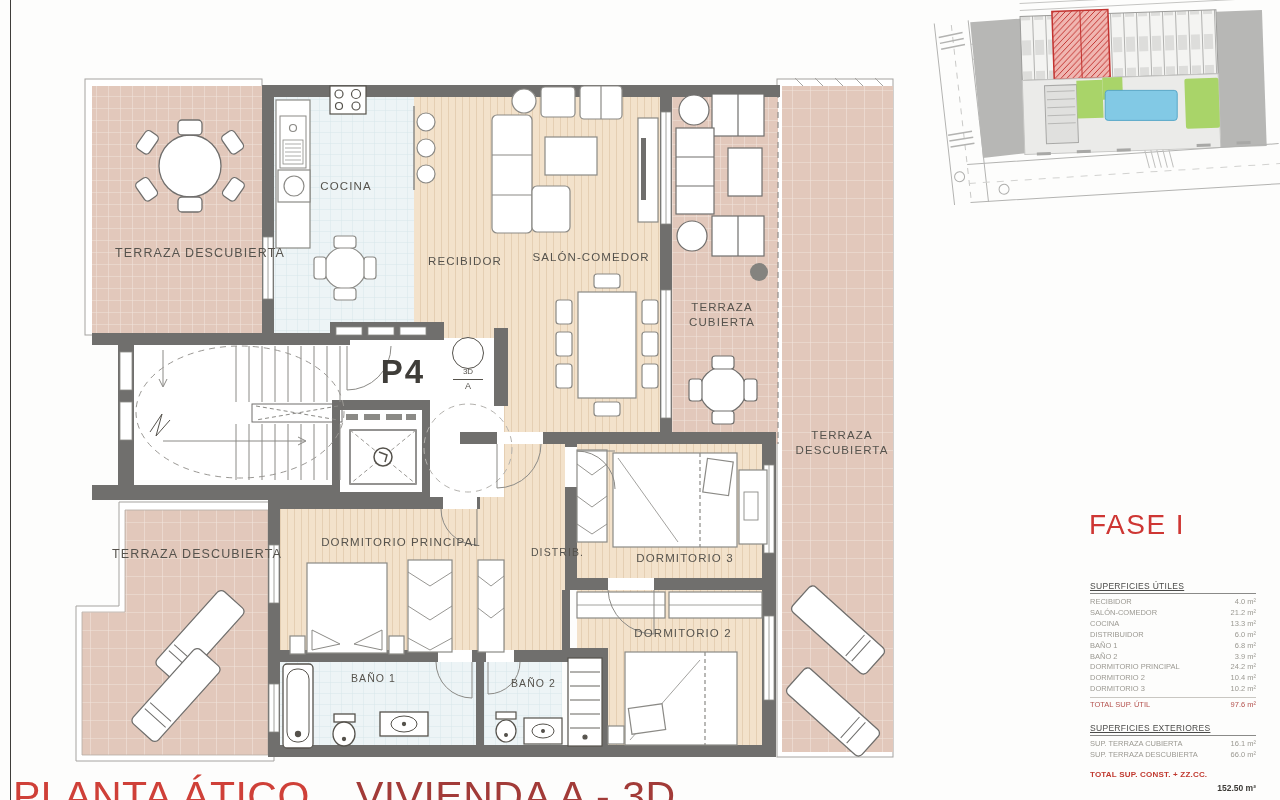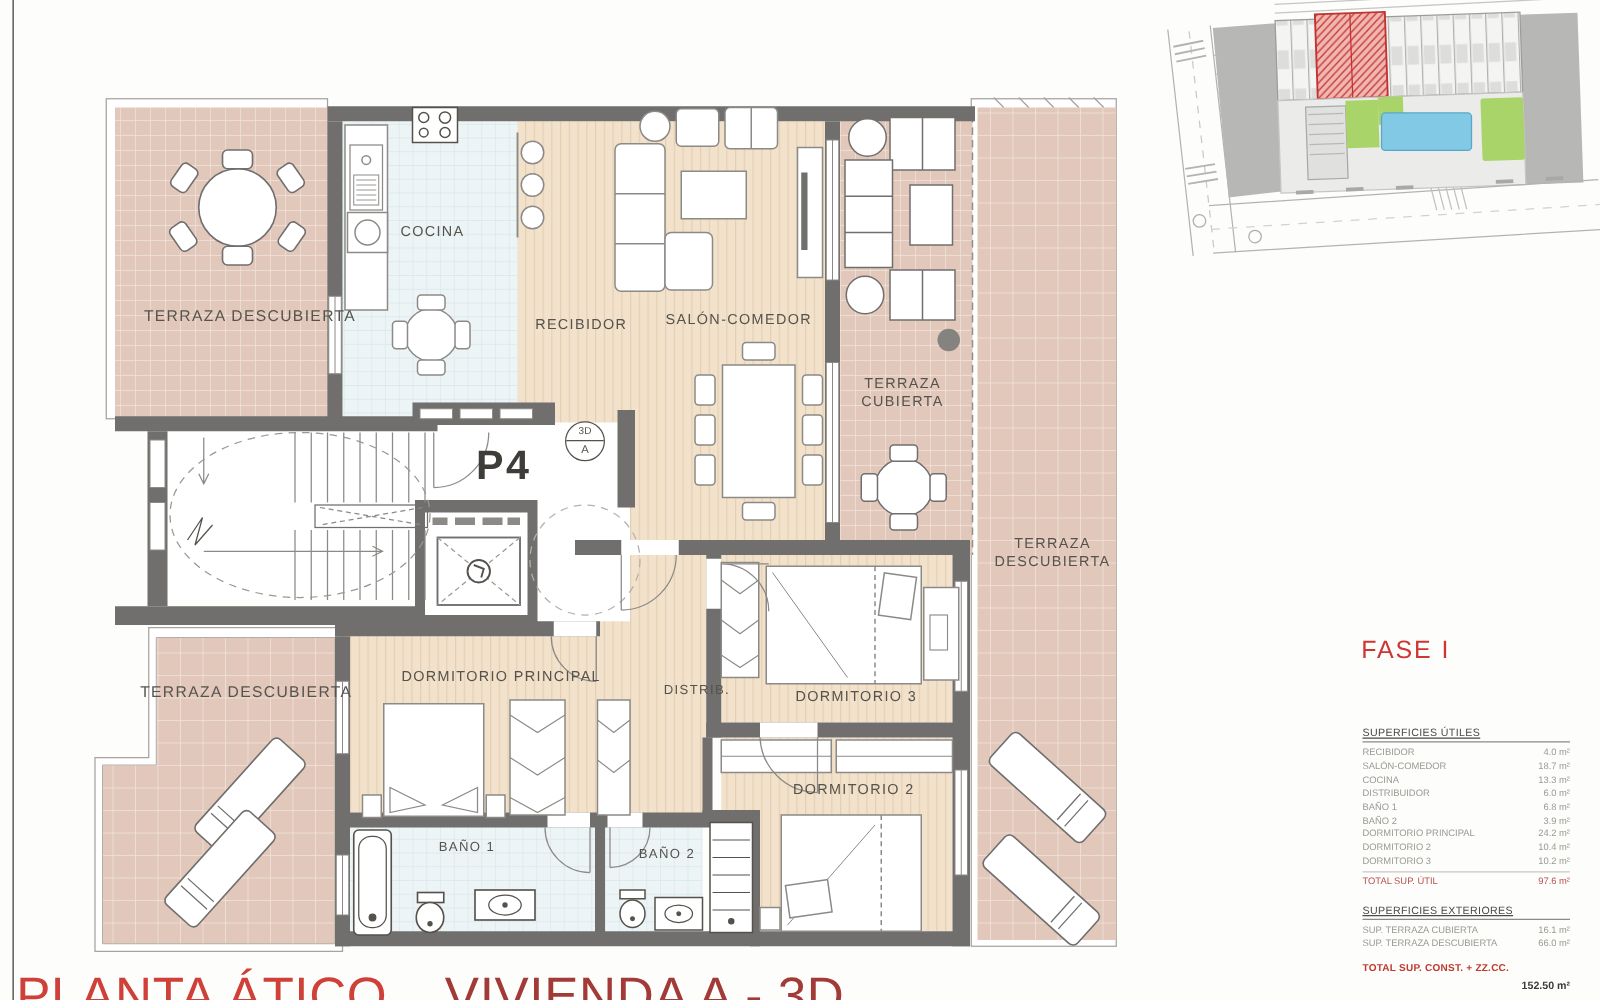--- a/index.html
+++ b/index.html
@@ -8,24 +8,24 @@
   .vrule{position:absolute;left:10px;top:0;width:1px;height:800px;background:#3f3d3a;}
   .plan-svg{position:absolute;left:0;top:0;}
   
   .rl{position:absolute;transform:translate(-50%,-50%);color:#56534d;font-size:11.5px;
       letter-spacing:1.1px;white-space:pre-line;text-align:center;line-height:1.3;}
   .rl.big{font-size:12.5px;}
   .rl.small{font-size:10.5px;padding-left:21px;}
   .p4{position:absolute;transform:translate(-50%,-50%);color:#3f3d39;font-size:33px;letter-spacing:2px;font-weight:bold;}
   .marker3d{position:absolute;width:30px;height:30px;border:1.3px solid #55524c;border-radius:50%;
       background:#fff;text-align:center;}
-  .marker3d .t{display:block;font-size:8px;color:#55524c;line-height:14px;border-bottom:1px solid #55524c;}
+  .marker3d .t{display:block;font-size:8px;color:#55524c;line-height:14px;border-bottom:1px solid #55524c;margin-top:27px;}
   .marker3d .b{display:block;font-size:9px;color:#55524c;line-height:13px;}
   
-  .fase{position:absolute;left:1089px;top:509px;font-size:20px;letter-spacing:1.5px;color:#ce3633;}
+  .fase{position:absolute;left:1089px;top:509px;font-size:28px;letter-spacing:1.5px;color:#ce3633;}
   .stable{position:absolute;left:1090px;top:581px;width:166px;}
   .thead{font-size:8.5px;color:#4a4a48;letter-spacing:.3px;border-bottom:1px solid #8a8a88;
       padding-bottom:2px;margin-bottom:3px;text-decoration:underline;}
   .thead.ext{margin-top:12px;}
   .trow{display:flex;justify-content:space-between;font-size:7.5px;color:#9b9992;line-height:10.9px;}
   .trow.total{color:#b4524e;border-top:1px solid #c9c7c2;margin-top:2px;padding-top:2px;}
   .gtotal{display:flex;justify-content:space-between;margin-top:9px;font-weight:bold;}
   .gtotal .gl{font-size:8px;color:#c0392f;letter-spacing:.2px;}
   .gtotal .gv{font-size:8.5px;color:#3c3a36;margin-top:13px;}
   
@@ -402,21 +402,21 @@
   <div class="fase">FASE I</div>
 
   <div class="stable">
     <div class="thead">SUPERFICIES ÚTILES</div>
     <div class="trow">
         <span>RECIBIDOR</span>
         <span>4.0 m²</span>
       </div>
     <div class="trow">
         <span>SALÓN-COMEDOR</span>
-        <span>18.7 m²</span>
+        <span>21.2 m²</span>
       </div>
     <div class="trow">
         <span>COCINA</span>
         <span>13.3 m²</span>
       </div>
     <div class="trow">
         <span>DISTRIBUIDOR</span>
         <span>6.0 m²</span>
       </div>
     <div class="trow">

